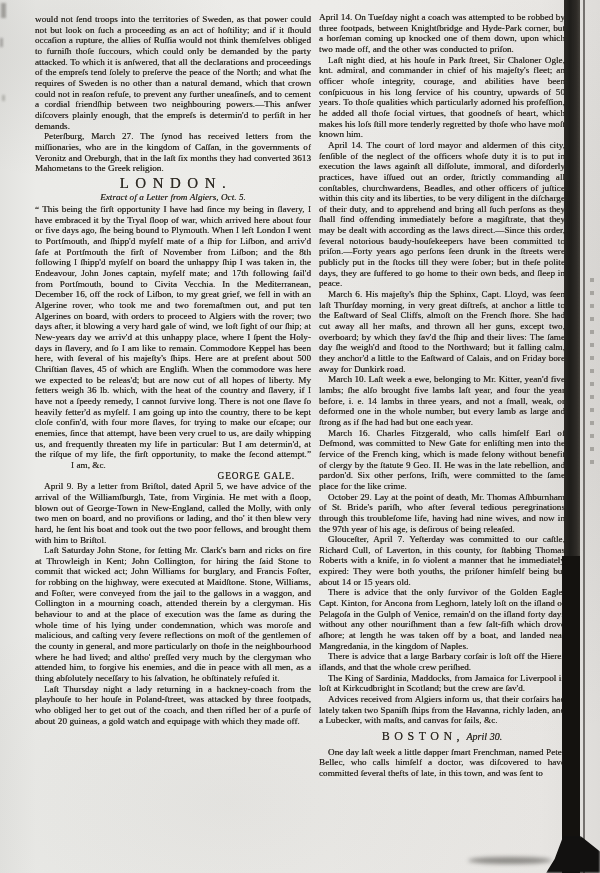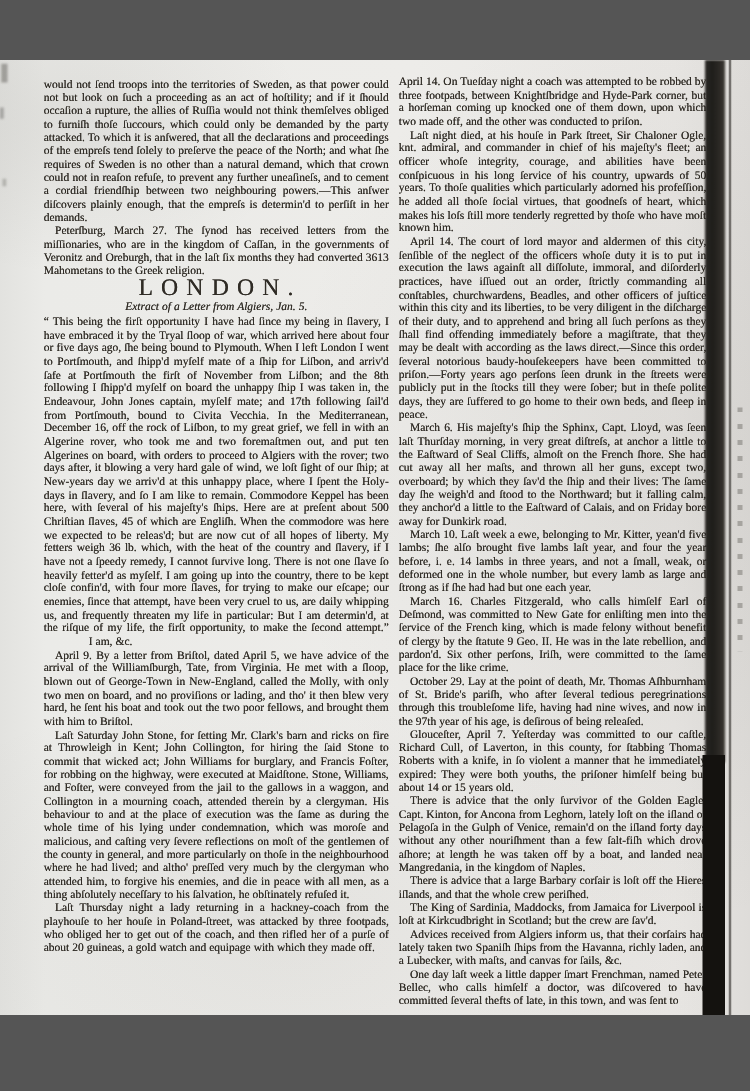--- a/index.html
+++ b/index.html
@@ -1,39 +1,38 @@
 <!DOCTYPE html>
 <html><head>
 <meta charset="utf-8">
 <style>
   html,body{margin:0;padding:0;background:#555;}
   .page{
-    position:relative;width:600px;height:764px;overflow:hidden;
+    position:relative;width:600px;height:873px;overflow:hidden;
     font-family:"Liberation Serif","DejaVu Serif",serif;
     color:#2f2b25;
     background:
       radial-gradient(ellipse 260px 180px at 10% 6%, rgba(105,102,95,.10), transparent 70%),
       radial-gradient(ellipse 420px 520px at 88% 42%, rgba(105,102,95,.09), transparent 72%),
       radial-gradient(ellipse 520px 300px at 38% 92%, rgba(105,102,95,.07), transparent 70%),
       linear-gradient(90deg,#e2e2df 0%,#ebebe8 6%,#edecE9 55%,#e8e6e3 90%,#dedcd9 100%);
-    margin-top: 48px;
   }
   .col{
     position:absolute;text-align:justify;
     font-size:9.2px;line-height:10.65px;
     text-shadow:0 0 .5px rgba(47,43,37,.85);
     word-spacing:.1px;
   }
   .col-left{left:35px;top:14px;width:276px;}
   .col-right{left:319px;top:12px;width:246px;}
   p.para{margin:0;text-indent:9px;}
   p.noindent{text-indent:0;}
   .lead{}
   .city-head{
-    font-size:19px;font-weight:normal;letter-spacing:6.5px;
+    font-size:15px;font-weight:normal;letter-spacing:6.5px;
     text-align:center;text-indent:6px;margin:4px 0 3px;
   }
   .extract{font-style:italic;text-align:center;margin:0 0 2px;text-indent:0;}
   .closing{display:inline-block;margin-left:36px;}
   .signature{text-align:right;padding-right:16px;letter-spacing:.8px;font-size:9.4px;margin:0;}
   .boston-head{text-align:center;margin:5px 0 4px;text-indent:0;}
   .boston-city{font-size:12px;letter-spacing:4.5px;}
   .boston-date{font-style:italic;font-size:10px;}
   
   .artifact{position:absolute;pointer-events:none;}
@@ -59,40 +58,42 @@
 </style>
 </head>
 <body>
 
 <div class="page">
 
   <div class="col col-left">
     <p class="para noindent"><span>would not ſend troops into the territories of Sweden, as that power could not but look on ſuch a proceeding as an act of hoſtility; and if it ſhould occaſion a rupture, the allies of Ruſſia would not think themſelves obliged to furniſh thoſe ſuccours, which could only be demanded by the party attacked. To which it is anſwered, that all the declarations and proceedings of the empreſs tend ſolely to preſerve the peace of the North; and what ſhe requires of Sweden is no other than a natural demand, which that crown could not in reaſon refuſe, to prevent any further uneaſineſs, and to cement a cordial friendſhip between two neighbouring powers.—This anſwer diſcovers plainly enough, that the empreſs is determin'd to perſiſt in her demands.</span></p>
     <p class="para"><span class="lead">Peterſburg, March 27.</span> <span>The ſynod has received letters from the miſſionaries, who are in the kingdom of Caſſan, in the governments of Veronitz and Oreburgh, that in the laſt ſix months they had converted 3613 Mahometans to the Greek religion.</span></p>
     <h2 class="city-head">LONDON.</h2>
-    <div class="extract">Extract of a Letter from Algiers, Jan. 5.</div>
+    <div class="extract">Extract of a Letter from Algiers, Oct. 5.</div>
     <p class="para noindent"><span>“ This being the firſt opportunity I have had ſince my being in ſlavery, I have embraced it by the Tryal ſloop of war, which arrived here about four or five days ago, ſhe being bound to Plymouth. When I left London I went to Portſmouth, and ſhipp'd myſelf mate of a ſhip for Liſbon, and arriv'd ſafe at Portſmouth the firſt of November from Liſbon; and the 8th following I ſhipp'd myſelf on board the unhappy ſhip I was taken in, the Endeavour, John Jones captain, myſelf mate; and 17th following ſail'd from Portſmouth, bound to Civita Vecchia. In the Mediterranean, December 16, off the rock of Liſbon, to my great grief, we fell in with an Algerine rover, who took me and two foremaſtmen out, and put ten Algerines on board, with orders to proceed to Algiers with the rover; two days after, it blowing a very hard gale of wind, we loſt ſight of our ſhip; at New-years day we arriv'd at this unhappy place, where I ſpent the Holy-days in ſlavery, and ſo I am like to remain. Commodore Keppel has been here, with ſeveral of his majeſty's ſhips. Here are at preſent about 500 Chriſtian ſlaves, 45 of which are Engliſh. When the commodore was here we expected to be releas'd; but are now cut of all hopes of liberty. My fetters weigh 36 lb. which, with the heat of the country and ſlavery, if I have not a ſpeedy remedy, I cannot ſurvive long. There is not one ſlave ſo heavily fetter'd as myſelf. I am going up into the country, there to be kept cloſe confin'd, with four more ſlaves, for trying to make our eſcape; our enemies, ſince that attempt, have been very cruel to us, are daily whipping us, and frequently threaten my life in particular: But I am determin'd, at the riſque of my life, the firſt opportunity, to make the ſecond attempt.”</span><span class="closing">I am, &amp;c.</span></p>
+    <div class="signature">GEORGE GALE.</div>
     <p class="para"><span class="lead">April 9.</span> <span>By a letter from Briſtol, dated April 5, we have advice of the arrival of the Williamſburgh, Tate, from Virginia. He met with a ſloop, blown out of George-Town in New-England, called the Molly, with only two men on board, and no proviſions or lading, and tho' it then blew very hard, he ſent his boat and took out the two poor fellows, and brought them with him to Briſtol.</span></p>
     <p class="para"><span>Laſt Saturday John Stone, for ſetting Mr. Clark's barn and ricks on fire at Throwleigh in Kent; John Collington, for hiring the ſaid Stone to commit that wicked act; John Williams for burglary, and Francis Foſter, for robbing on the highway, were executed at Maidſtone. Stone, Williams, and Foſter, were conveyed from the jail to the gallows in a waggon, and Collington in a mourning coach, attended therein by a clergyman. His behaviour to and at the place of execution was the ſame as during the whole time of his lying under condemnation, which was moroſe and malicious, and caſting very ſevere reflections on moſt of the gentlemen of the county in general, and more particularly on thoſe in the neighbourhood where he had lived; and altho' preſſed very much by the clergyman who attended him, to forgive his enemies, and die in peace with all men, as a thing abſolutely neceſſary to his ſalvation, he obſtinately refuſed it.</span></p>
     <p class="para"><span>Laſt Thursday night a lady returning in a hackney-coach from the playhouſe to her houſe in Poland-ſtreet, was attacked by three footpads, who obliged her to get out of the coach, and then rifled her of a purſe of about 20 guineas, a gold watch and equipage with which they made off.</span></p>
   </div>
 
   <div class="col col-right">
     <p class="para noindent"><span class="lead">April 14.</span> <span>On Tueſday night a coach was attempted to be robbed by three footpads, between Knightſbridge and Hyde-Park corner, but a horſeman coming up knocked one of them down, upon which two made off, and the other was conducted to priſon.</span></p>
     <p class="para"><span>Laſt night died, at his houſe in Park ſtreet, Sir Chaloner Ogle, knt. admiral, and commander in chief of his majeſty's fleet; an officer whoſe integrity, courage, and abilities have been conſpicuous in his long ſervice of his country, upwards of 50 years. To thoſe qualities which particularly adorned his profeſſion, he added all thoſe ſocial virtues, that goodneſs of heart, which makes his loſs ſtill more tenderly regretted by thoſe who have moſt known him.</span></p>
     <p class="para"><span class="lead">April 14.</span> <span>The court of lord mayor and aldermen of this city, ſenſible of the neglect of the officers whoſe duty it is to put in execution the laws againſt all diſſolute, immoral, and diſorderly practices, have iſſued out an order, ſtrictly commanding all conſtables, churchwardens, Beadles, and other officers of juſtice within this city and its liberties, to be very diligent in the diſcharge of their duty, and to apprehend and bring all ſuch perſons as they ſhall find offending immediately before a magiſtrate, that they may be dealt with according as the laws direct.—Since this order, ſeveral notorious baudy-houſekeepers have been committed to priſon.—Forty years ago perſons ſeen drunk in the ſtreets were publicly put in the ſtocks till they were ſober; but in theſe polite days, they are ſuffered to go home to their own beds, and ſleep in peace.</span></p>
     <p class="para"><span class="lead">March 6.</span> <span>His majeſty's ſhip the Sphinx, Capt. Lloyd, was ſeen laſt Thurſday morning, in very great diſtreſs, at anchor a little to the Eaſtward of Seal Cliffs, almoſt on the French ſhore. She had cut away all her maſts, and thrown all her guns, except two, overboard; by which they ſav'd the ſhip and their lives: The ſame day ſhe weigh'd and ſtood to the Northward; but it falling calm, they anchor'd a little to the Eaſtward of Calais, and on Friday bore away for Dunkirk road.</span></p>
     <p class="para"><span class="lead">March 10.</span> <span>Laſt week a ewe, belonging to Mr. Kitter, yean'd five lambs; ſhe alſo brought five lambs laſt year, and four the year before, i. e. 14 lambs in three years, and not a ſmall, weak, or deformed one in the whole number, but every lamb as large and ſtrong as if ſhe had had but one each year.</span></p>
     <p class="para"><span class="lead">March 16.</span> <span>Charles Fitzgerald, who calls himſelf Earl of Deſmond, was committed to New Gate for enliſting men into the ſervice of the French king, which is made felony without benefit of clergy by the ſtatute 9 Geo. II. He was in the late rebellion, and pardon'd. Six other perſons, Iriſh, were committed to the ſame place for the like crime.</span></p>
     <p class="para"><span class="lead">October 29.</span> <span>Lay at the point of death, Mr. Thomas Aſhburnham of St. Bride's pariſh, who after ſeveral tedious peregrinations through this troubleſome life, having had nine wives, and now in the 97th year of his age, is deſirous of being releaſed.</span></p>
     <p class="para"><span class="lead">Glouceſter, April 7.</span> <span>Yeſterday was committed to our caſtle, Richard Cull, of Laverton, in this county, for ſtabbing Thomas Roberts with a knife, in ſo violent a manner that he immediately expired: They were both youths, the priſoner himſelf being but about 14 or 15 years old.</span></p>
     <p class="para"><span>There is advice that the only ſurvivor of the Golden Eagle, Capt. Kinton, for Ancona from Leghorn, lately loſt on the iſland of Pelagoſa in the Gulph of Venice, remain'd on the iſland forty days without any other nouriſhment than a few ſalt-fiſh which drove aſhore; at length he was taken off by a boat, and landed near Mangredania, in the kingdom of Naples.</span></p>
     <p class="para"><span>There is advice that a large Barbary corſair is loſt off the Hieres iſlands, and that the whole crew periſhed.</span></p>
     <p class="para"><span>The King of Sardinia, Maddocks, from Jamaica for Liverpool is loſt at Kirkcudbright in Scotland; but the crew are ſav'd.</span></p>
     <p class="para"><span>Advices received from Algiers inform us, that their corſairs had lately taken two Spaniſh ſhips from the Havanna, richly laden, and a Lubecker, with maſts, and canvas for ſails, &amp;c.</span></p>
+    <div class="para boston-head"><span class="boston-city">BOSTON,</span> <span class="boston-date">April 30.</span></div>
     <p class="para"><span>One day laſt week a little dapper ſmart Frenchman, named Peter Bellec, who calls himſelf a doctor, was diſcovered to have committed ſeveral thefts of late, in this town, and was ſent to</span></p>
   </div>
 
   <div class="artifact band-top"></div>
   <div class="artifact band-bottom"></div>
   <div class="artifact band-edge"></div>
   <div class="artifact edge-marks"></div>
   <div class="artifact blob"></div>
   <div class="artifact smudge"></div>
   <div class="artifact speck1"></div>

